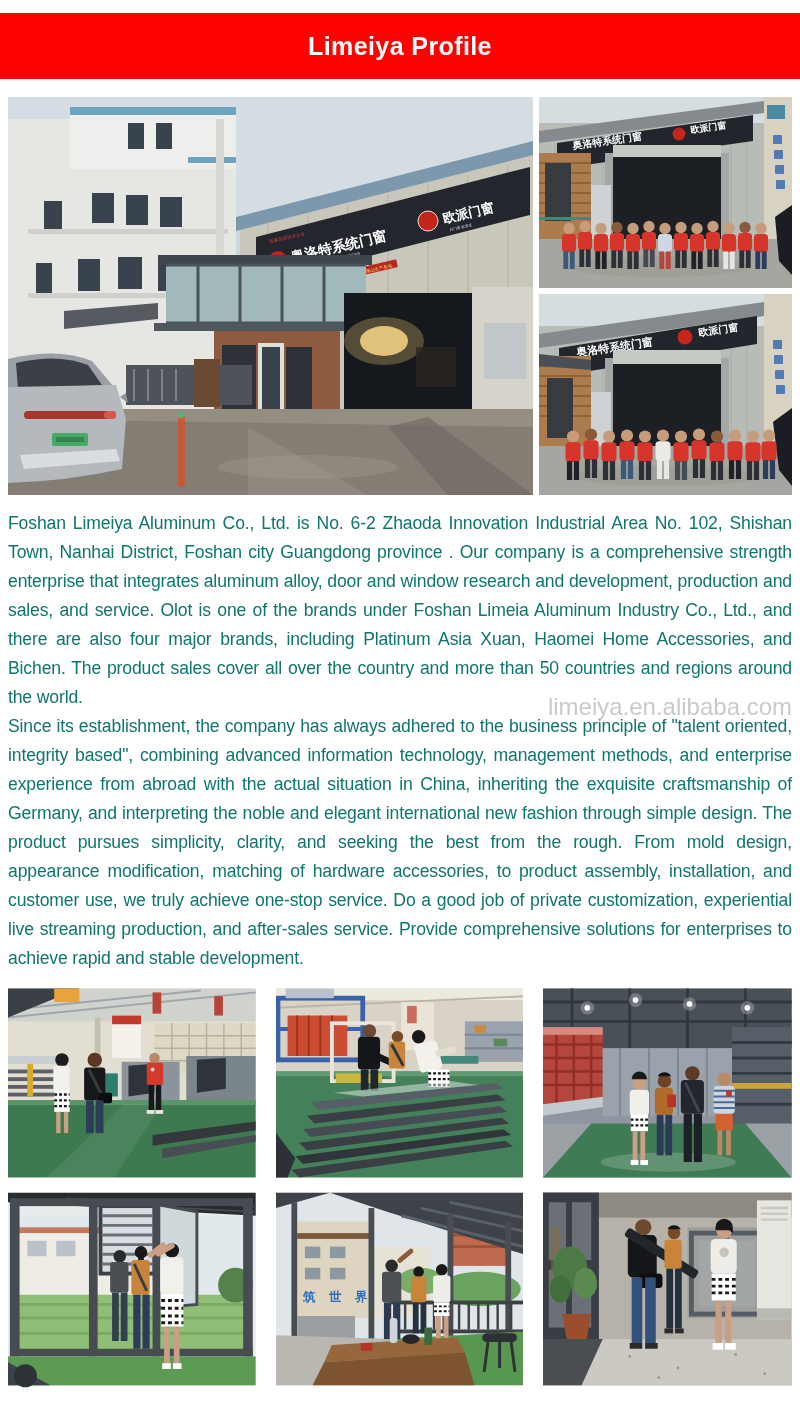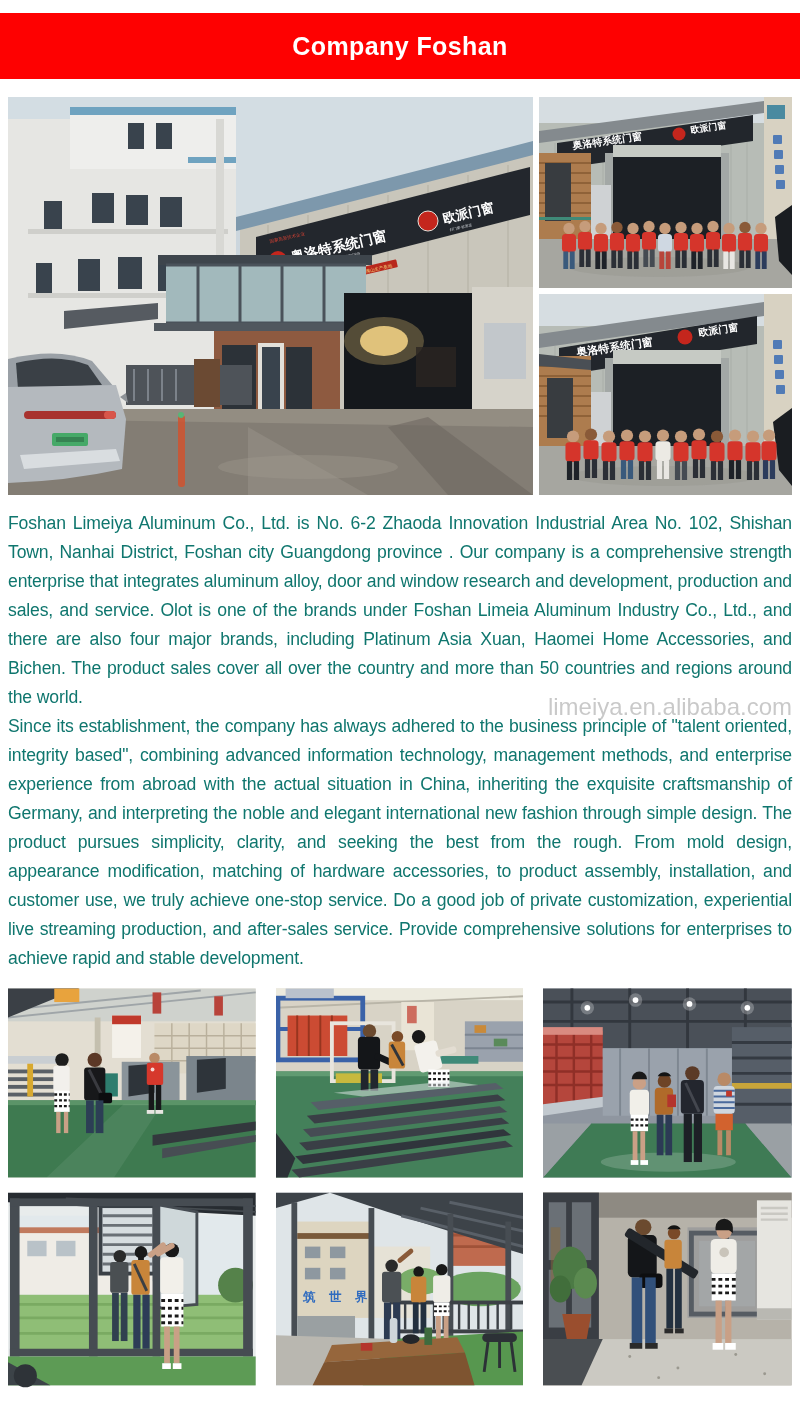--- a/index.html
+++ b/index.html
@@ -37,21 +37,21 @@
     <g id="psn">
       <circle cx="0" cy="-30" r="4.2" fill="var(--skin,#c69c7b)"></circle>
       <rect x="-5.2" y="-26" width="10.4" height="13.5" rx="2.6" fill="var(--shirt,#d5352b)"></rect>
       <rect x="-4.2" y="-13" width="3.6" height="13" fill="var(--pants,#2b2f36)"></rect>
       <rect x="0.6" y="-13" width="3.6" height="13" fill="var(--pants,#2b2f36)"></rect>
     </g>
   </defs>
 </svg>
 
 <div class="banner">
-  <span class="banner-title">Company Foshan</span>
+  <span class="banner-title">Limeiya Profile</span>
 </div>
 
 <div class="collage">
 
   <svg class="main" width="525" height="398" viewBox="0 0 525 398">
     <rect width="525" height="398" fill="#ccd6dd"></rect>
     <rect y="0" width="525" height="120" fill="#d3dde3"></rect>
 
     <polygon points="232,122 525,48 525,332 232,332" fill="#c9c6bb"></polygon>
     <g stroke="#bab7ab" stroke-width="1.5">

